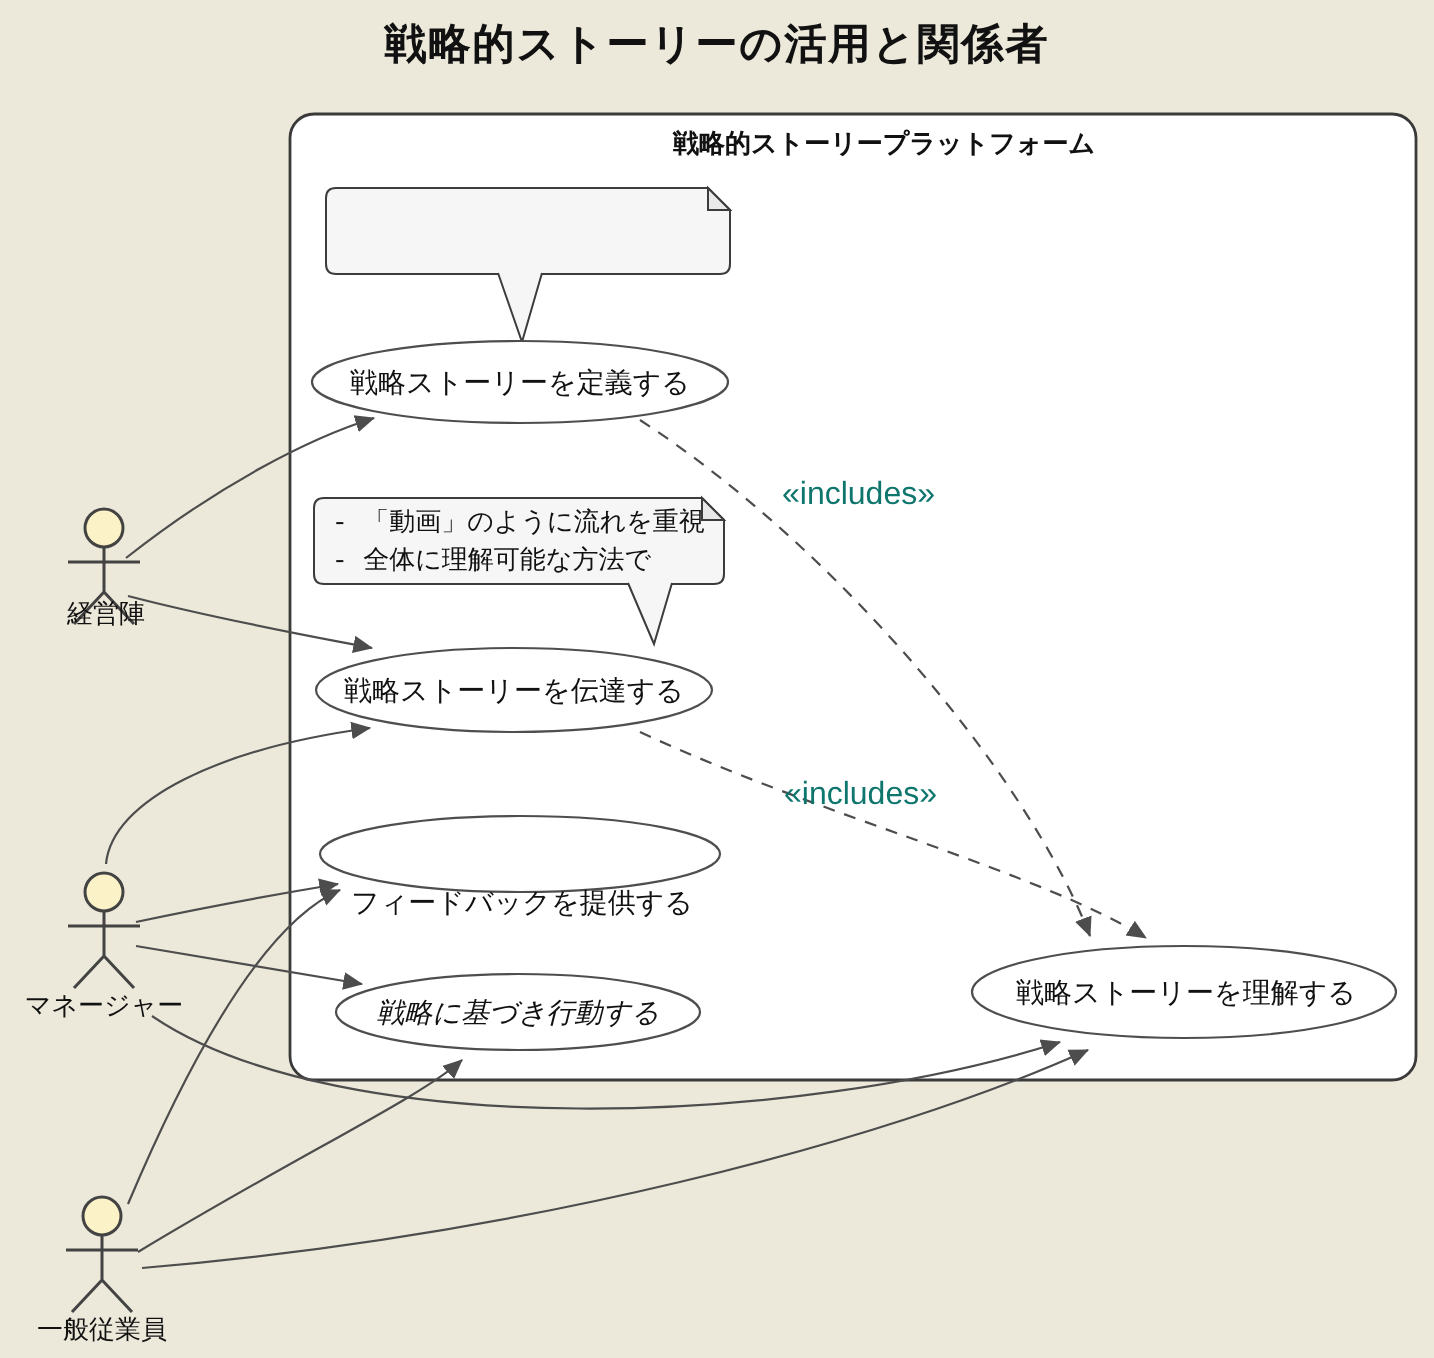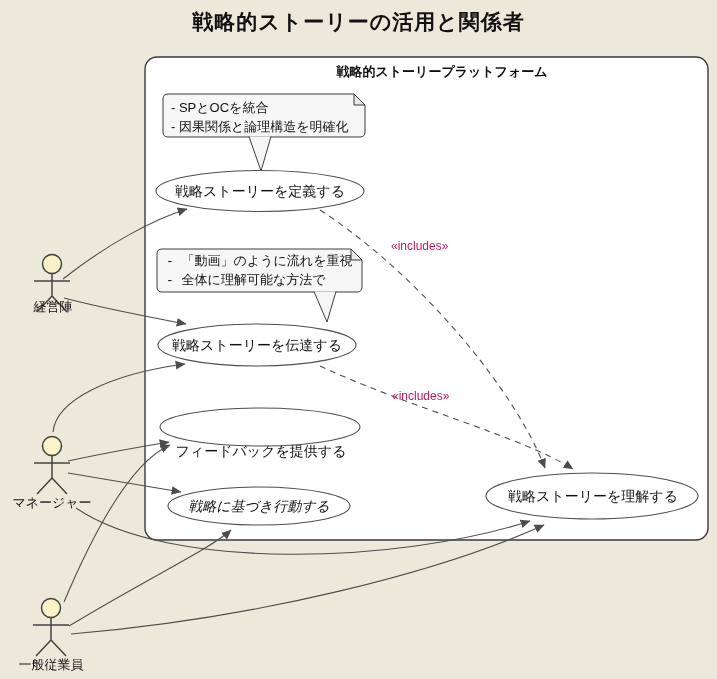--- a/index.html
+++ b/index.html
@@ -20,21 +20,21 @@
   .uc{font-size:14px;width:220px;}
   .uc-define{left:150px;top:183px;}
   .uc-communicate{left:147px;top:337px;}
   .uc-feedback{left:151px;top:443px;}
   .uc-act{left:149px;top:498px;font-style:italic;}
   .uc-understand{left:483px;top:488px;}
   .actor-label{font-size:13px;width:84px;}
   .actor1{left:11px;top:298px;}
   .actor2{left:10px;top:494px;}
   .actor3{left:9px;top:656px;}
-  .inc{font-size:12px;color:#be185d;}
+  .inc{font-size:16px;color:#0f766e;}
   .inc1{left:391px;top:239px;}
   .inc2{left:392px;top:389px;}
 </style>
 </head>
 <body>
 
 <div class="stage">
 
   <svg width="717" height="679" viewBox="0 0 717 679">
     <defs>
@@ -90,24 +90,20 @@
       <g>
         <circle cx="51" cy="608" r="9.5" fill="#FBF2C7"></circle>
         <path d="M51,617.5 L51,640 M33,625 L69,625 M51,640 L36,656 M51,640 L66,656"></path>
       </g>
     </g>
   </svg>
 
   <div class="txt diagram-title center">戦略的ストーリーの活用と関係者</div>
   <div class="txt system-title center">戦略的ストーリープラットフォーム</div>
 
-  <div class="txt note-text note1">
-    <div>- SPとOCを統合</div>
-    <div>- 因果関係と論理構造を明確化</div>
-  </div>
   <div class="txt note-text note2">
     <div>- 「動画」のように流れを重視</div>
     <div>- 全体に理解可能な方法で</div>
   </div>
 
   <div class="txt uc uc-communicate center">戦略ストーリーを伝達する</div>
   <div class="txt uc uc-define center">戦略ストーリーを定義する</div>
   <div class="txt uc uc-feedback center">フィードバックを提供する</div>
   <div class="txt uc uc-act center">戦略に基づき行動する</div>
   <div class="txt uc uc-understand center">戦略ストーリーを理解する</div>

